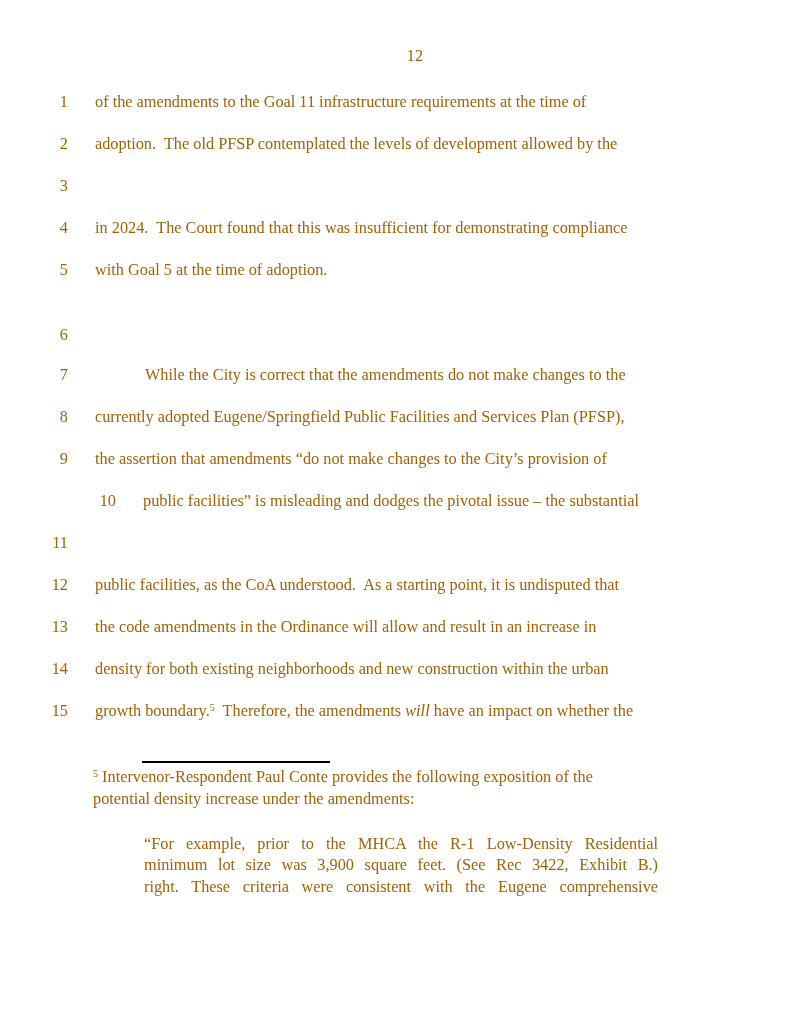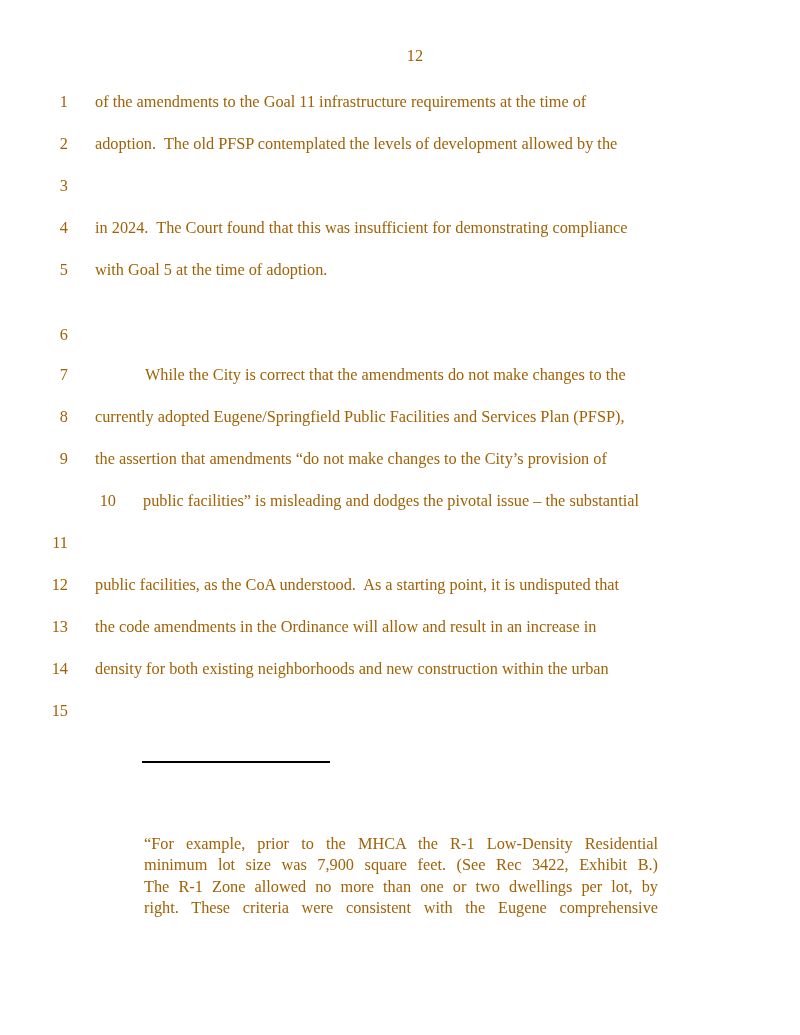--- a/index.html
+++ b/index.html
@@ -132,22 +132,26 @@
       <div class="line" style="top: 617px;">
         <span class="lineno">13</span>
         <span class="ltext">the code amendments in the Ordinance will allow and result in an increase in</span>
       </div>
       <div class="line" style="top: 659px;">
         <span class="lineno">14</span>
         <span class="ltext">density for both existing neighborhoods and new construction within the urban</span>
       </div>
       <div class="line" style="top: 701px;">
         <span class="lineno">15</span>
+        <span class="ltext"><span>growth boundary.</span><span class="sup">5</span><span>  Therefore, the amendments </span><i class="seg-italic">will</i><span> have an impact on whether the</span></span>
       </div>
     </div>
   <div class="fn-rule"></div>
+  <div class="fn-text" id="footnote-text">
+      <div class="fn-line"><span class="sup">5</span> Intervenor-Respondent Paul Conte provides the following exposition of the</div>
+      <div class="fn-line">potential density increase under the amendments:</div>
+    </div>
   <div class="quote" id="footnote-quote">
       <div class="quote-line">“For example, prior to the MHCA the R-1 Low-Density Residential</div>
-      <div class="quote-line">minimum lot size was 7,900 square feet. (See Rec 3422, Exhibit B.)</div>
-      <div class="quote-line">The R-1 Zone allowed no more than one or two dwellings per lot, by</div>
+      <div class="quote-line">minimum lot size was 3,900 square feet. (See Rec 3422, Exhibit B.)</div>
       <div class="quote-line">right. These criteria were consistent with the Eugene comprehensive</div>
     </div>
 </div>
 
 </body></html>

